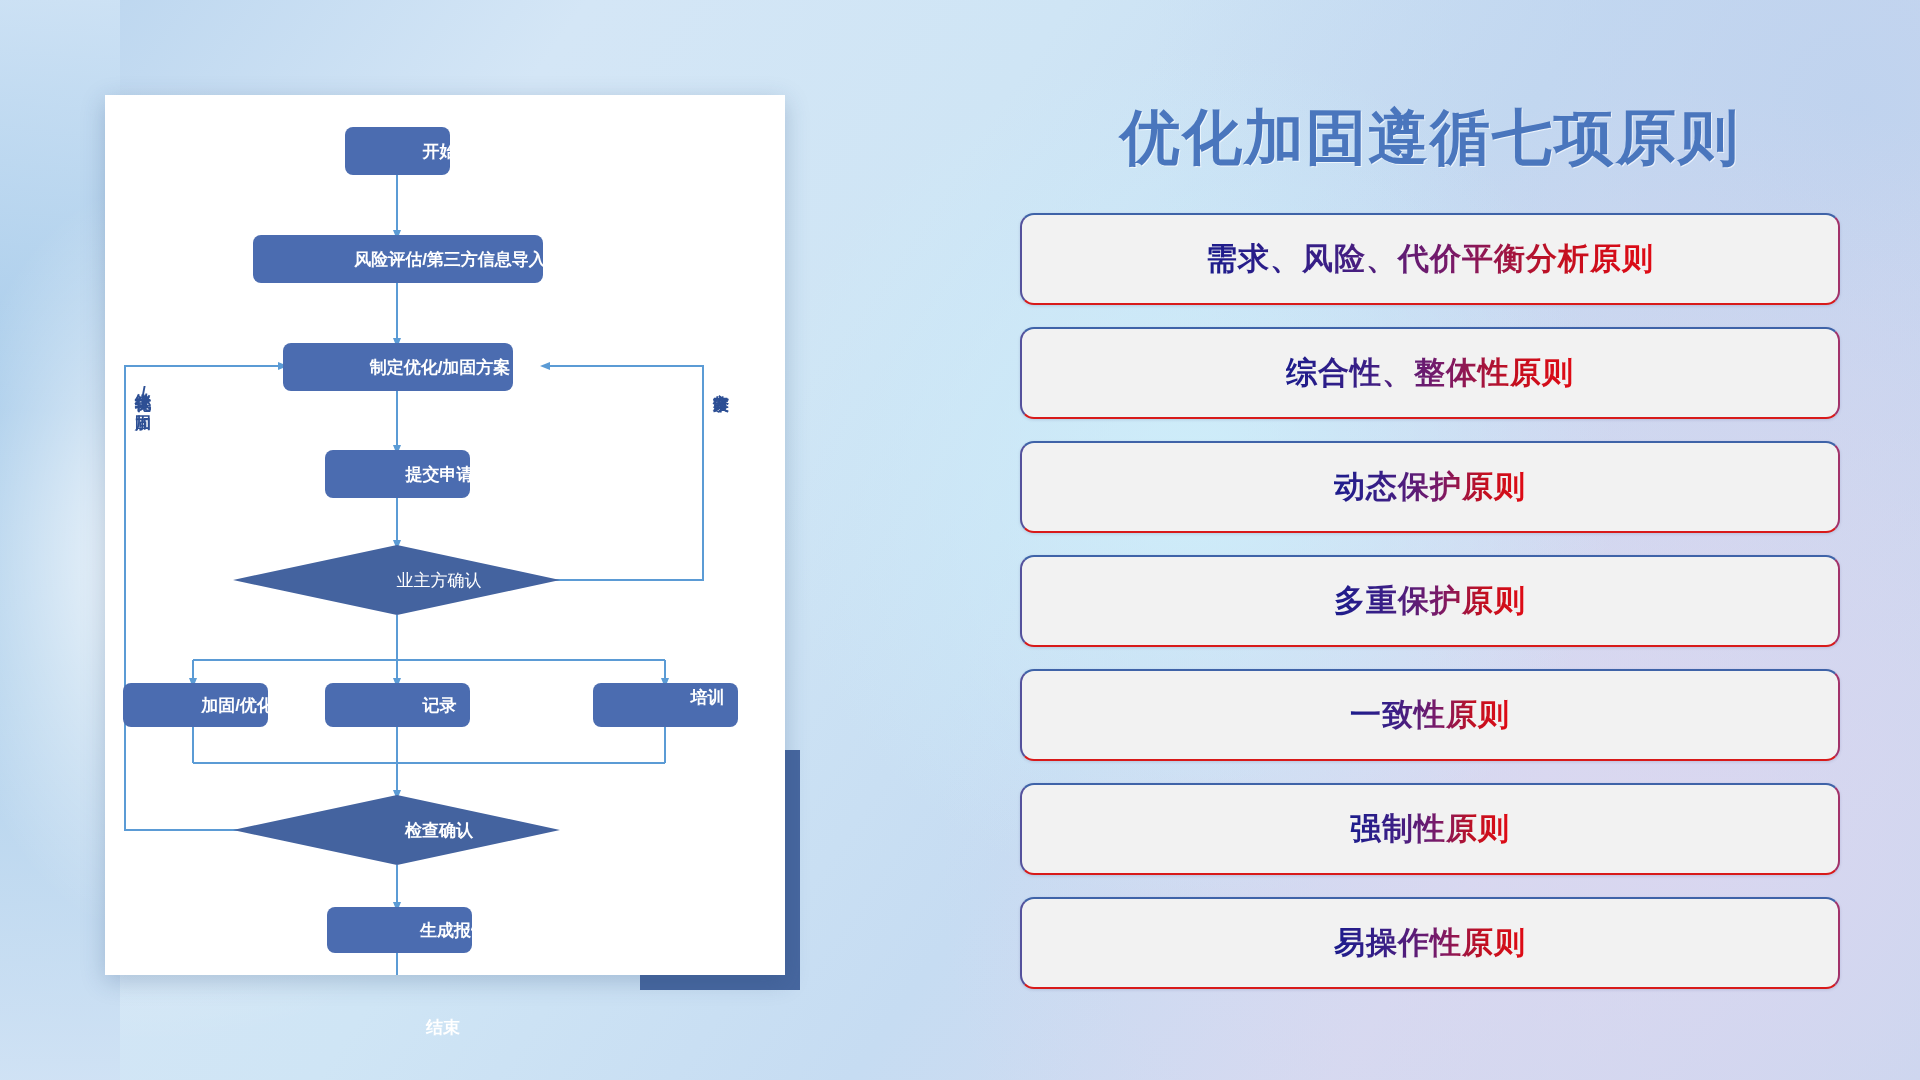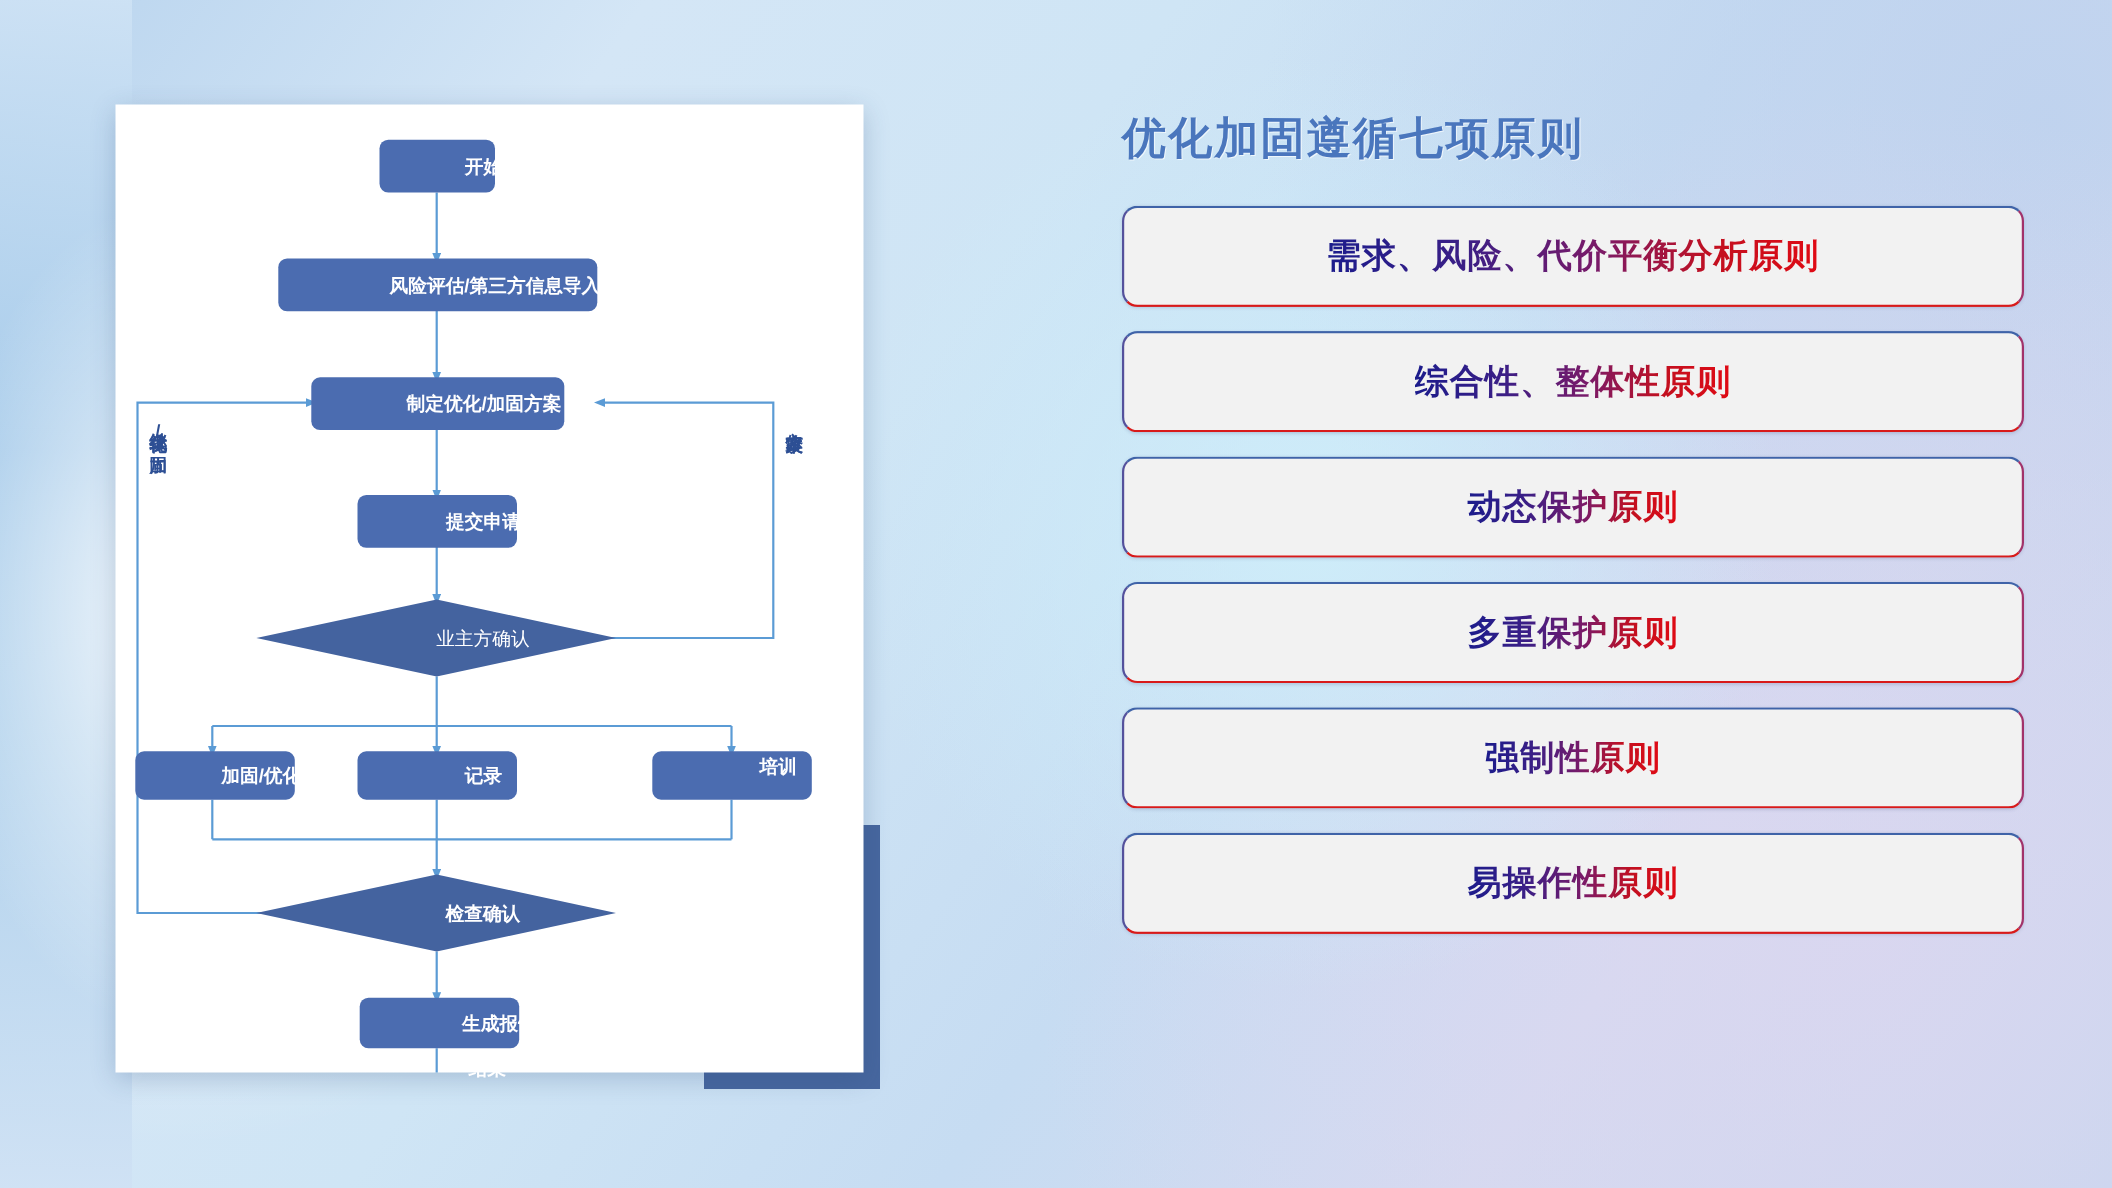--- a/index.html
+++ b/index.html
@@ -28,21 +28,21 @@
       background:#47679f;}
   #flow-card{position:absolute;left:105px;top:95px;width:680px;height:880px;
       background:#ffffff;box-shadow:0 6px 22px rgba(40,70,120,.25);}
   #flow-svg{position:absolute;left:0;top:0;width:680px;height:880px;}
   .fl-label{position:absolute;color:#ffffff;font-weight:bold;font-size:17px;
       display:flex;align-items:center;justify-content:center;white-space:nowrap;padding-left:42px;}
   .vlabel{position:absolute;color:#2d4f94;font-size:16px;font-weight:bold;
       writing-mode:vertical-rl;text-orientation:upright;letter-spacing:1px;line-height:1;}
   
   #right-panel{position:absolute;left:1020px;top:80px;width:820px;height:930px;}
-  #panel-title{font-size:40px;font-weight:bold;color:#4a76bd;
+  #panel-title{font-size:60px;font-weight:bold;color:#4a76bd;text-align:center;
       margin:18px 0 34px 0;letter-spacing:2px;
       text-shadow:1px 1px 0 rgba(255,255,255,.65);}
   .principle{
       position:relative;height:88px;margin:0 0 22px 0;border-radius:14px;
       background:#f2f2f2;
       border-top:2px solid #3f63a8;
       border-left:2px solid #54519c;
       border-right:2px solid #a2326a;
       border-bottom:2px solid #d81a1a;
       display:flex;align-items:center;justify-content:center;
@@ -123,21 +123,21 @@
   <div class="fl-label" style="left:240px;top:32px;width:105px;height:48px;">开始</div>
   <div class="fl-label" style="left:148px;top:140px;width:310px;height:48px;border-radius:23px;">风险评估/第三方信息导入</div>
   <div class="fl-label" style="left:178px;top:248px;width:230px;height:48px;">制定优化/加固方案</div>
   <div class="fl-label" style="left:220px;top:355px;width:145px;height:48px;">提交申请</div>
   <div class="fl-label" style="left:212px;top:462px;width:160px;height:46px;font-weight:normal;">业主方确认</div>
   <div class="fl-label" style="left:18px;top:588px;width:145px;height:44px;border-radius:15px;">加固/优化</div>
   <div class="fl-label" style="left:220px;top:588px;width:145px;height:44px;">记录</div>
   <div class="fl-label" style="left:488px;top:588px;width:145px;height:28px;">培训</div>
   <div class="fl-label" style="left:212px;top:712px;width:160px;height:46px;">检查确认</div>
   <div class="fl-label" style="left:222px;top:812px;width:170px;height:46px;">生成报告</div>
-  <div class="fl-label" style="left:248px;top:854px;width:96px;height:44px;">结束</div>
+  <div class="fl-label" style="left:248px;top:910px;width:96px;height:44px;">结束</div>
 
   <div class="vlabel" style="left:30px;top:285px;">继续优化/加固</div>
   <div class="vlabel" style="left:608px;top:285px;">方案修改</div>
 </div>
 
 <div id="right-panel">
 
   <div id="panel-title">优化加固遵循七项原则</div>
 
   <div class="principle">
@@ -146,18 +146,21 @@
   <div class="principle">
     <span class="principle-text">综合性、整体性原则</span>
   </div>
   <div class="principle">
     <span class="principle-text">动态保护原则</span>
   </div>
   <div class="principle">
     <span class="principle-text">多重保护原则</span>
   </div>
   <div class="principle">
+    <span class="principle-text">一致性原则</span>
+  </div>
+  <div class="principle">
     <span class="principle-text">强制性原则</span>
   </div>
   <div class="principle">
     <span class="principle-text">易操作性原则</span>
   </div>
 </div>
 
 </body></html>

